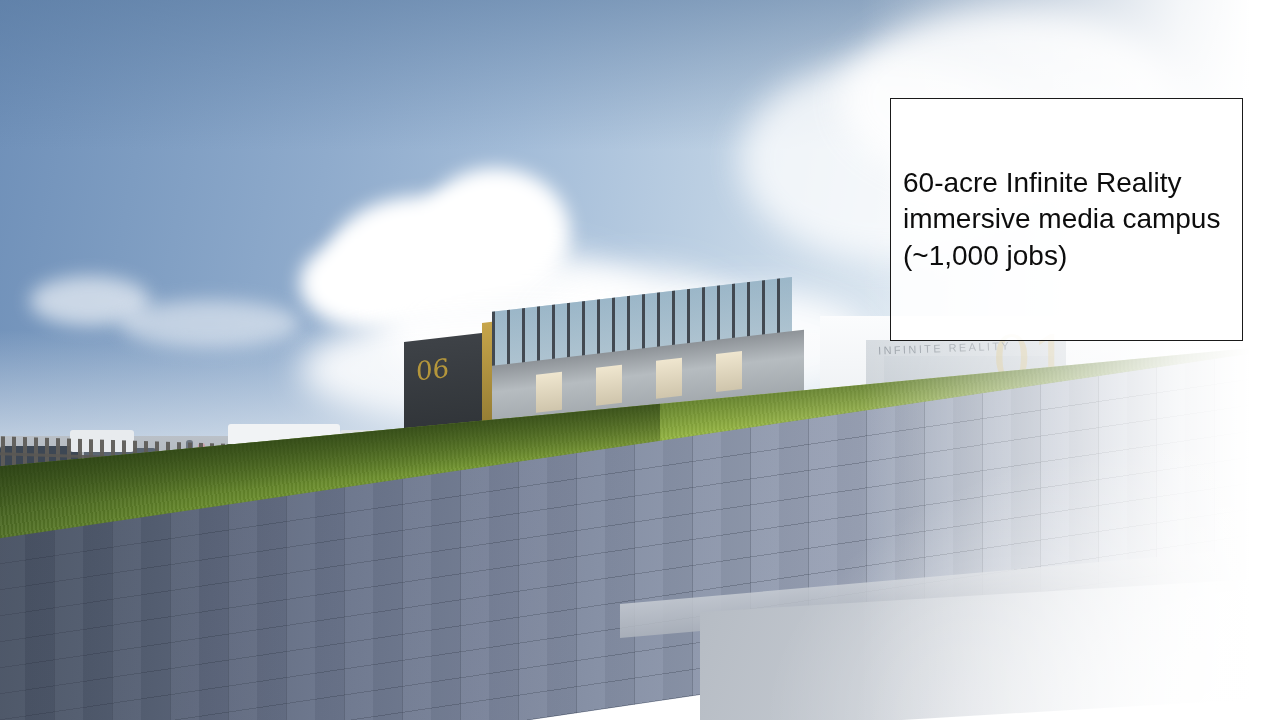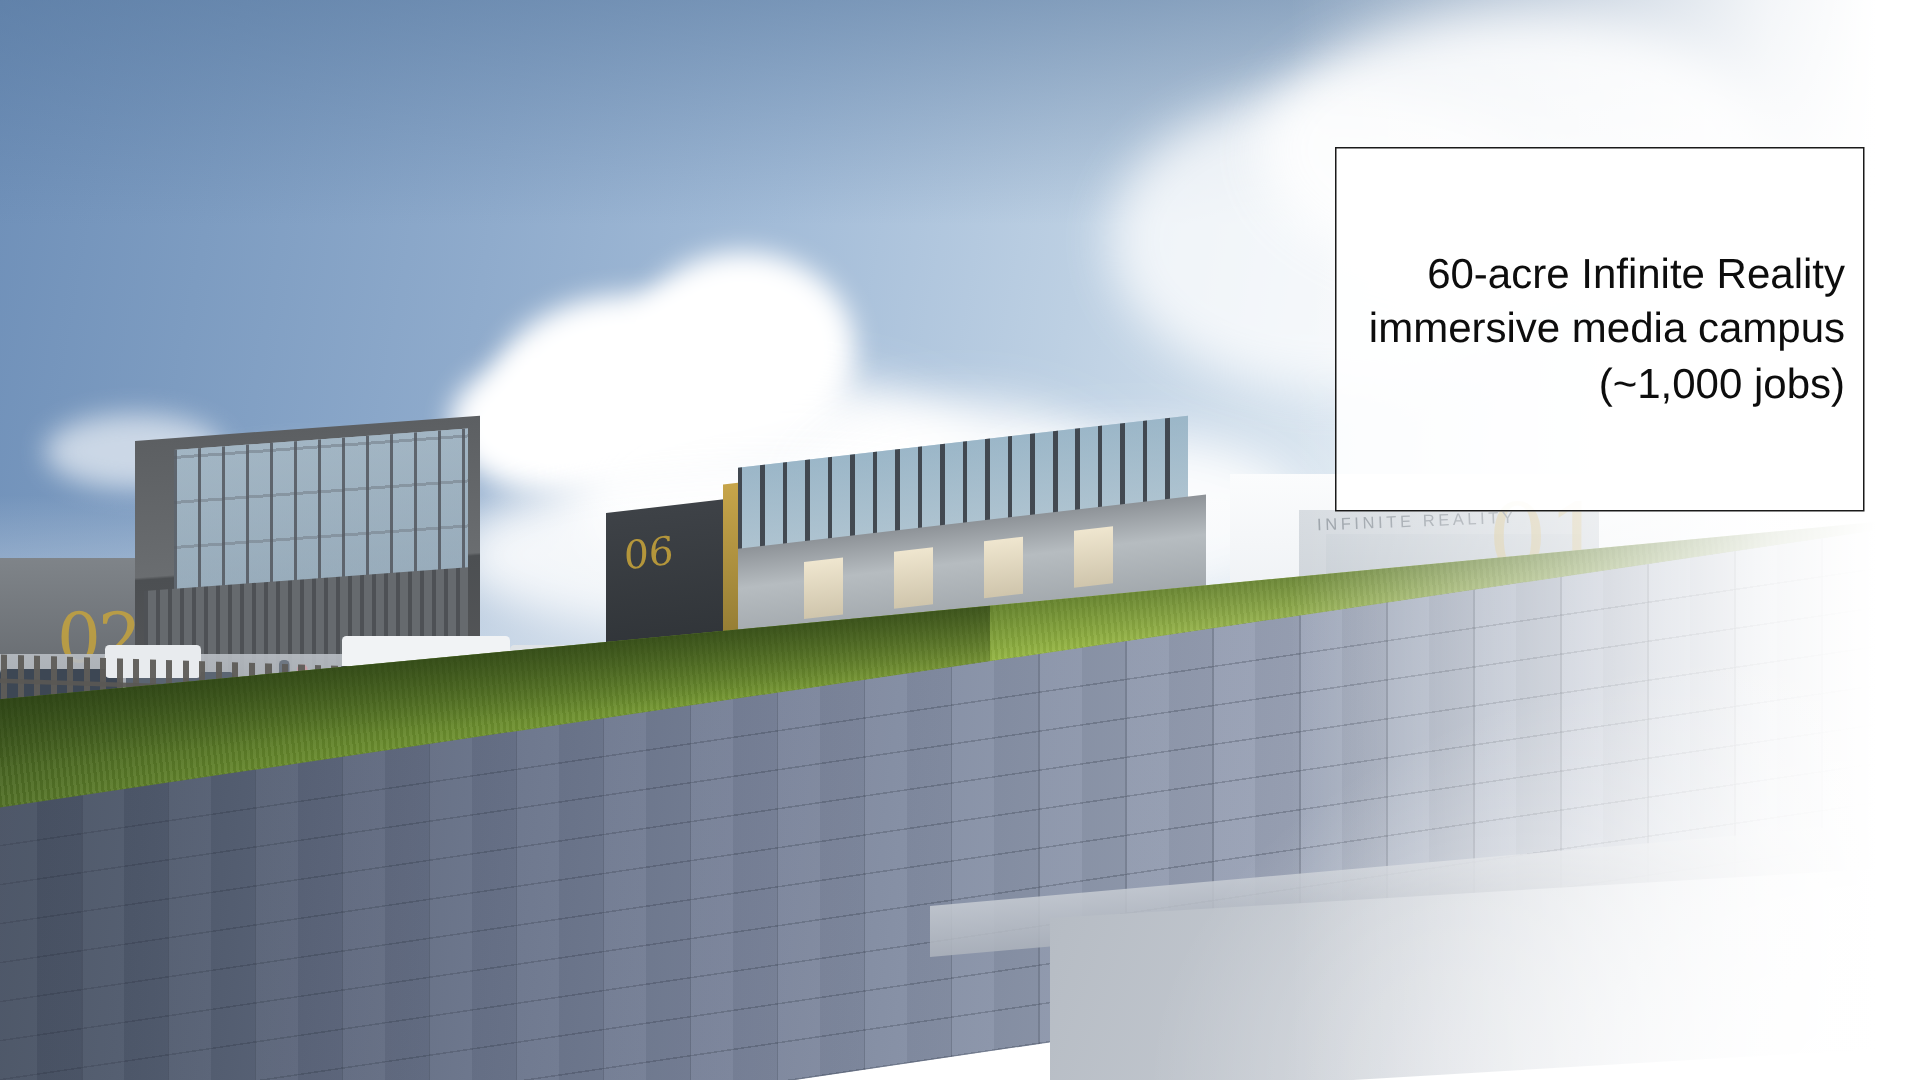--- a/index.html
+++ b/index.html
@@ -263,21 +263,21 @@
   }
 
   
   .callout {
     position: absolute;
     border: 1.6px solid #1a1a1a;
     box-sizing: border-box;
     display: flex;
     align-items: center;
     justify-content: center;
-    text-align: right;
+    text-align: left;
     font-family: "Liberation Sans", sans-serif;
     font-size: 28px;
     line-height: 1.30;
     color: #0d0d0d;
     padding: 4px 12px;
   }
   #callout-1 {
     left: 890px; top: 98px; width: 353px; height: 243px;
     background: rgba(255,255,255,0.88);
   }
@@ -307,28 +307,20 @@
     <div class="cloud soft" style="left:530px; top:268px; width:220px; height:120px;"></div>
     <div class="cloud soft" style="left:640px; top:290px; width:230px; height:110px;"></div>
     <div class="cloud soft" style="left:300px; top:310px; width:420px; height:120px;"></div>
     <div class="cloud soft" style="left:740px; top:60px; width:300px; height:200px; opacity:.75;"></div>
     <div class="cloud soft" style="left:840px; top:10px; width:340px; height:180px; opacity:.85;"></div>
     <div class="cloud dim" style="left:30px; top:276px; width:120px; height:50px; opacity:.7;"></div>
     <div class="cloud dim" style="left:120px; top:300px; width:180px; height:48px; opacity:.6;"></div>
 
     <div class="haze"></div>
 
-    <div class="bld-left-wrap">
-      <div class="bld-left-low">
-        <div class="logo02">02</div>
-      </div>
-      <div class="bld-left-mass"></div>
-      <div class="bld-left-glass"></div>
-      <div class="bld-left-ribs"></div>
-    </div>
 
     <div class="bld-mid">
       <div class="dark">
         <div class="logo06">06</div>
       </div>
       <div class="band-gold"></div>
       <div class="glassband"></div>
       <div class="base">
         <div class="win" style="left:44px;"></div>
         <div class="win" style="left:104px;"></div>

